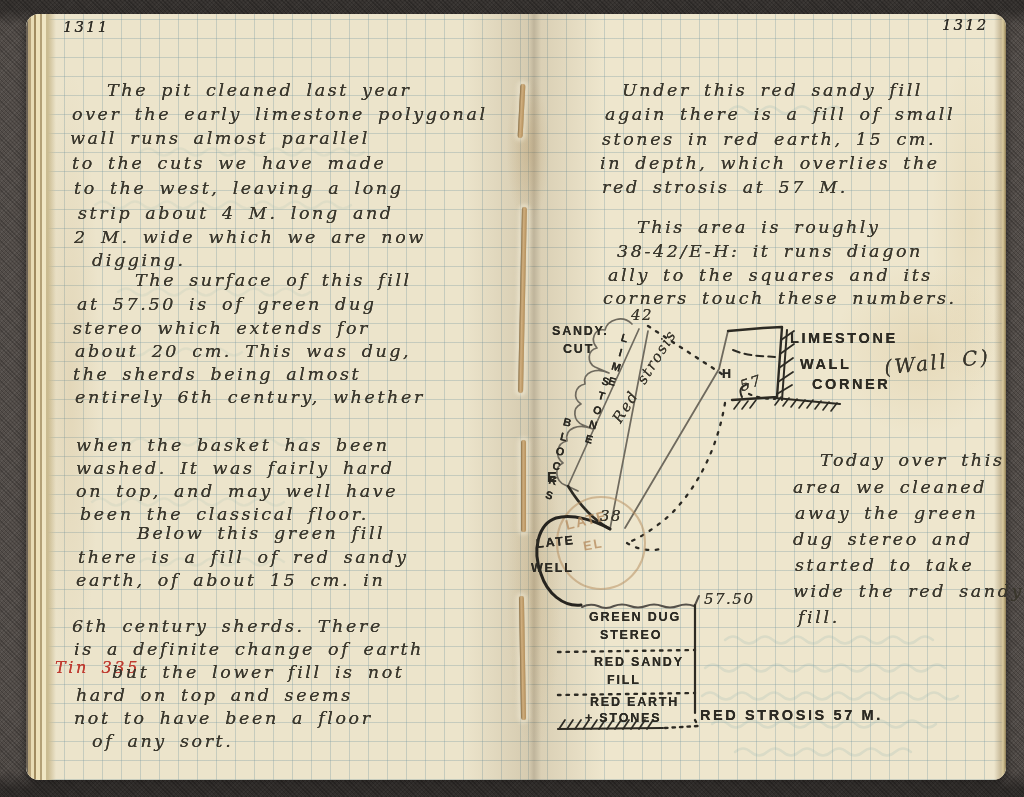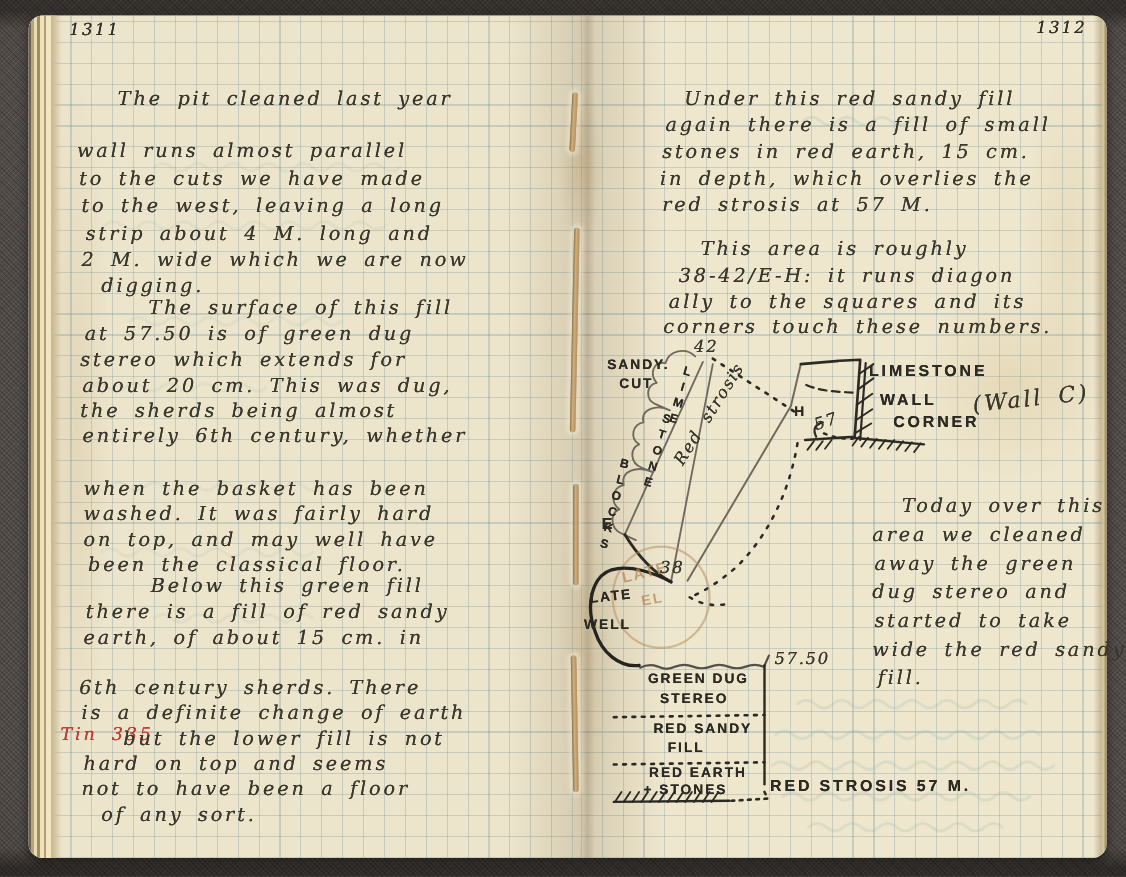--- a/index.html
+++ b/index.html
@@ -108,20 +108,21 @@
         <path transform="translate(735,752)" d="M0 0 q8 -7 16 0 t16 0 t16 0 t16 0 t16 0 t16 0 t16 0 t16 0 t16 0 t16 0 t16 0"></path>
       </g>
     </g>
   </svg>
 
   <div class="pagenum" style="left:63px;top:18px">1311</div>
   <div class="pagenum" style="left:942px;top:16px">1312</div>
   <div class="hw red" style="left:55px;top:658px">Tin 335</div>
 
   <div class="hw" style="left:107px;top:80px">The pit cleaned last year</div>
+  <div class="hw" style="left:72px;top:104px">over the early limestone polygonal</div>
   <div class="hw" style="left:70px;top:128px">wall runs almost parallel</div>
   <div class="hw" style="left:72px;top:153px">to the cuts we have made</div>
   <div class="hw" style="left:74px;top:178px">to the west, leaving a long</div>
   <div class="hw" style="left:78px;top:203px">strip about 4 M. long and</div>
   <div class="hw" style="left:74px;top:227px">2 M. wide which we are now</div>
   <div class="hw" style="left:92px;top:250px">digging.</div>
   <div class="hw" style="left:135px;top:270px">The surface of this fill</div>
   <div class="hw" style="left:77px;top:294px">at 57.50 is of green dug</div>
   <div class="hw" style="left:73px;top:318px">stereo which extends for</div>
   <div class="hw" style="left:75px;top:341px">about 20 cm. This was dug,</div>

